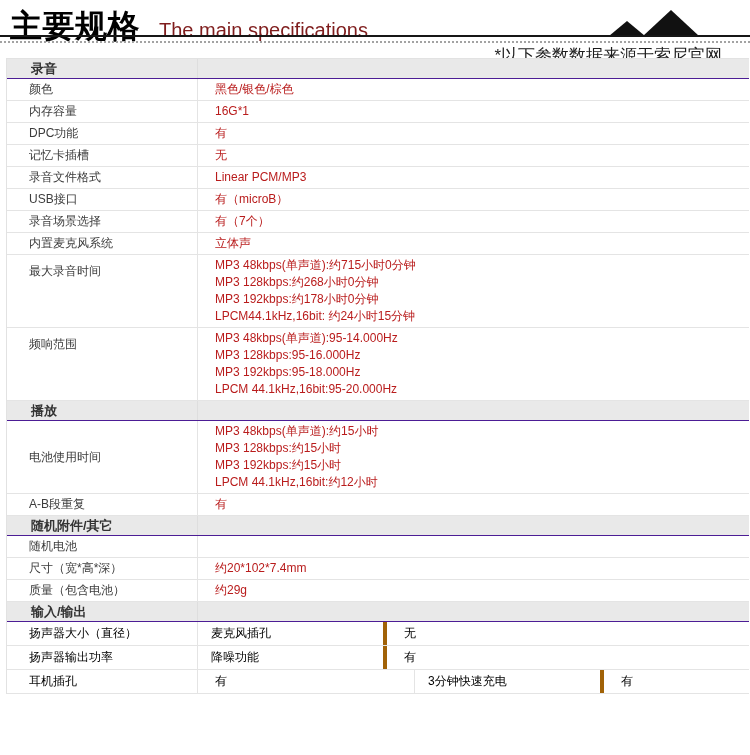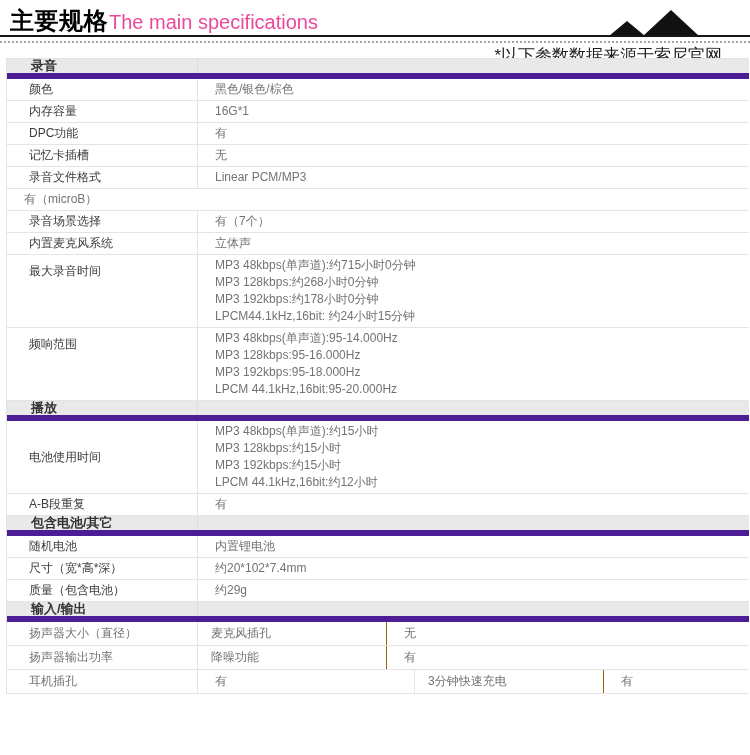--- a/index.html
+++ b/index.html
@@ -3,50 +3,50 @@
 <meta charset="utf-8">
 <style>
   html,body{margin:0;padding:0;}
   body{
     width:750px;height:755px;position:relative;background:#ffffff;
     font-family:"Liberation Sans","DejaVu Sans",sans-serif;
     color:#3f3f3f;overflow:hidden;
   }
   
   .page-header{position:absolute;top:5px;left:10px;white-space:nowrap;}
-  .title-zh{font-size:24px;font-weight:bold;color:#000;letter-spacing:0.5px;}
-  .title-en{font-size:20px;font-weight:normal;color:#ec4899;margin-left:1px;}
+  .title-zh{font-size:32px;font-weight:bold;color:#000;letter-spacing:0.5px;}
+  .title-en{font-size:20px;font-weight:normal;color:#7f1d1d;margin-left:19px;}
   .solid-line{position:absolute;top:35px;left:0;width:750px;height:2px;background:#161616;}
   .dotted-line{position:absolute;top:41px;left:0;width:750px;height:2px;
     background:repeating-linear-gradient(90deg,#a3a3a3 0 2px,transparent 2px 4px);}
   .tri{position:absolute;width:0;height:0;}
   .tri-small{top:21px;left:609px;border-left:18px solid transparent;border-right:18px solid transparent;border-bottom:15px solid #111;}
   .tri-large{top:10px;left:643px;border-left:28px solid transparent;border-right:28px solid transparent;border-bottom:26px solid #111;}
   .source-note{position:absolute;top:44px;right:28px;font-size:17px;color:#1c1c1c;}
   
   .spec-table{position:absolute;top:58px;left:6px;width:742px;font-size:12px;
     border-top:1px solid #e2e2e2;border-left:1px solid #e2e2e2;}
-  .sec-band{display:flex;height:20px;background:#e9e9e9;border-bottom:6px solid #4c1d95;box-sizing:border-box;}
+  .sec-band{display:flex;height:20px;background:#e9e9e9;border-bottom:1px solid #4c1d95;box-sizing:border-box;}
   .sec-band .c1{width:191px;box-sizing:border-box;border-right:1px solid #dedede;
     display:flex;align-items:center;padding-left:24px;font-weight:bold;font-size:13px;color:#333;}
   .sec-band .cfill{flex:1;}
   .row{display:flex;border-bottom:1px solid #e4e4e4;box-sizing:border-box;height:22px;background:#fff;}
   .row .label{width:191px;box-sizing:border-box;border-right:1px solid #e4e4e4;
     display:flex;align-items:center;padding-left:22px;color:#3c3c3c;}
-  .row .value{flex:1;display:flex;align-items:center;padding-left:17px;color:#737373;
+  .row .value{flex:1;display:flex;align-items:center;padding-left:17px;color:#b91c1c;
     white-space:pre-line;line-height:17px;}
   .row.multi{height:73px;}
   .row.multi .label{align-items:flex-start;padding-top:8px;}
   .row.multi.center-label .label{align-items:center;padding-top:0;text-align:right;}
   
   .row4{display:flex;border-bottom:1px solid #e4e4e4;box-sizing:border-box;height:24px;background:#fff;}
-  .row4 .c{box-sizing:border-box;display:flex;align-items:center;color:#737373;text-align:center;}
+  .row4 .c{box-sizing:border-box;display:flex;align-items:center;color:#000000;text-align:center;}
   .row4 .l1{width:191px;border-right:1px solid #e4e4e4;padding-left:22px;}
   .row4 .v1{width:217px;border-right:1px solid #e4e4e4;padding-left:17px;}
-  .row4 .l2{width:189px;border-right:1px solid #a16207;padding-left:13px;}
+  .row4 .l2{width:189px;border-right:4px solid #a16207;padding-left:13px;}
   .row4 .v2{flex:1;padding-left:17px;}
 </style>
 </head>
 <body>
 
 <div class="page-header">
   <span class="title-zh">主要规格</span><span class="title-en">The main specifications</span>
 </div>
 <div class="tri tri-small"></div>
 <div class="tri tri-large"></div>
@@ -74,20 +74,21 @@
   </div>
   <div class="row">
     <div class="label">记忆卡插槽</div>
     <div class="value">无</div>
   </div>
   <div class="row">
     <div class="label">录音文件格式</div>
     <div class="value">Linear PCM/MP3</div>
   </div>
   <div class="row">
+    <div class="label">USB接口</div>
     <div class="value">有（microB）</div>
   </div>
   <div class="row">
     <div class="label">录音场景选择</div>
     <div class="value">有（7个）</div>
   </div>
   <div class="row">
     <div class="label">内置麦克风系统</div>
     <div class="value">立体声</div>
   </div>
@@ -116,26 +117,25 @@
 MP3 128kbps:约15小时
 MP3 192kbps:约15小时
 LPCM 44.1kHz,16bit:约12小时</div>
   </div>
   <div class="row">
     <div class="label">A-B段重复</div>
     <div class="value">有</div>
   </div>
 
   <div class="sec-band">
-    <div class="c1">包含电池/其它</div>
+    <div class="c1">随机附件/其它</div>
       <div class="cfill"></div>
   </div>
   <div class="row">
     <div class="label">随机电池</div>
-    <div class="value">内置锂电池</div>
   </div>
   <div class="row">
     <div class="label">尺寸（宽*高*深）</div>
     <div class="value">约20*102*7.4mm</div>
   </div>
   <div class="row">
     <div class="label">质量（包含电池）</div>
     <div class="value">约29g</div>
   </div>
 

